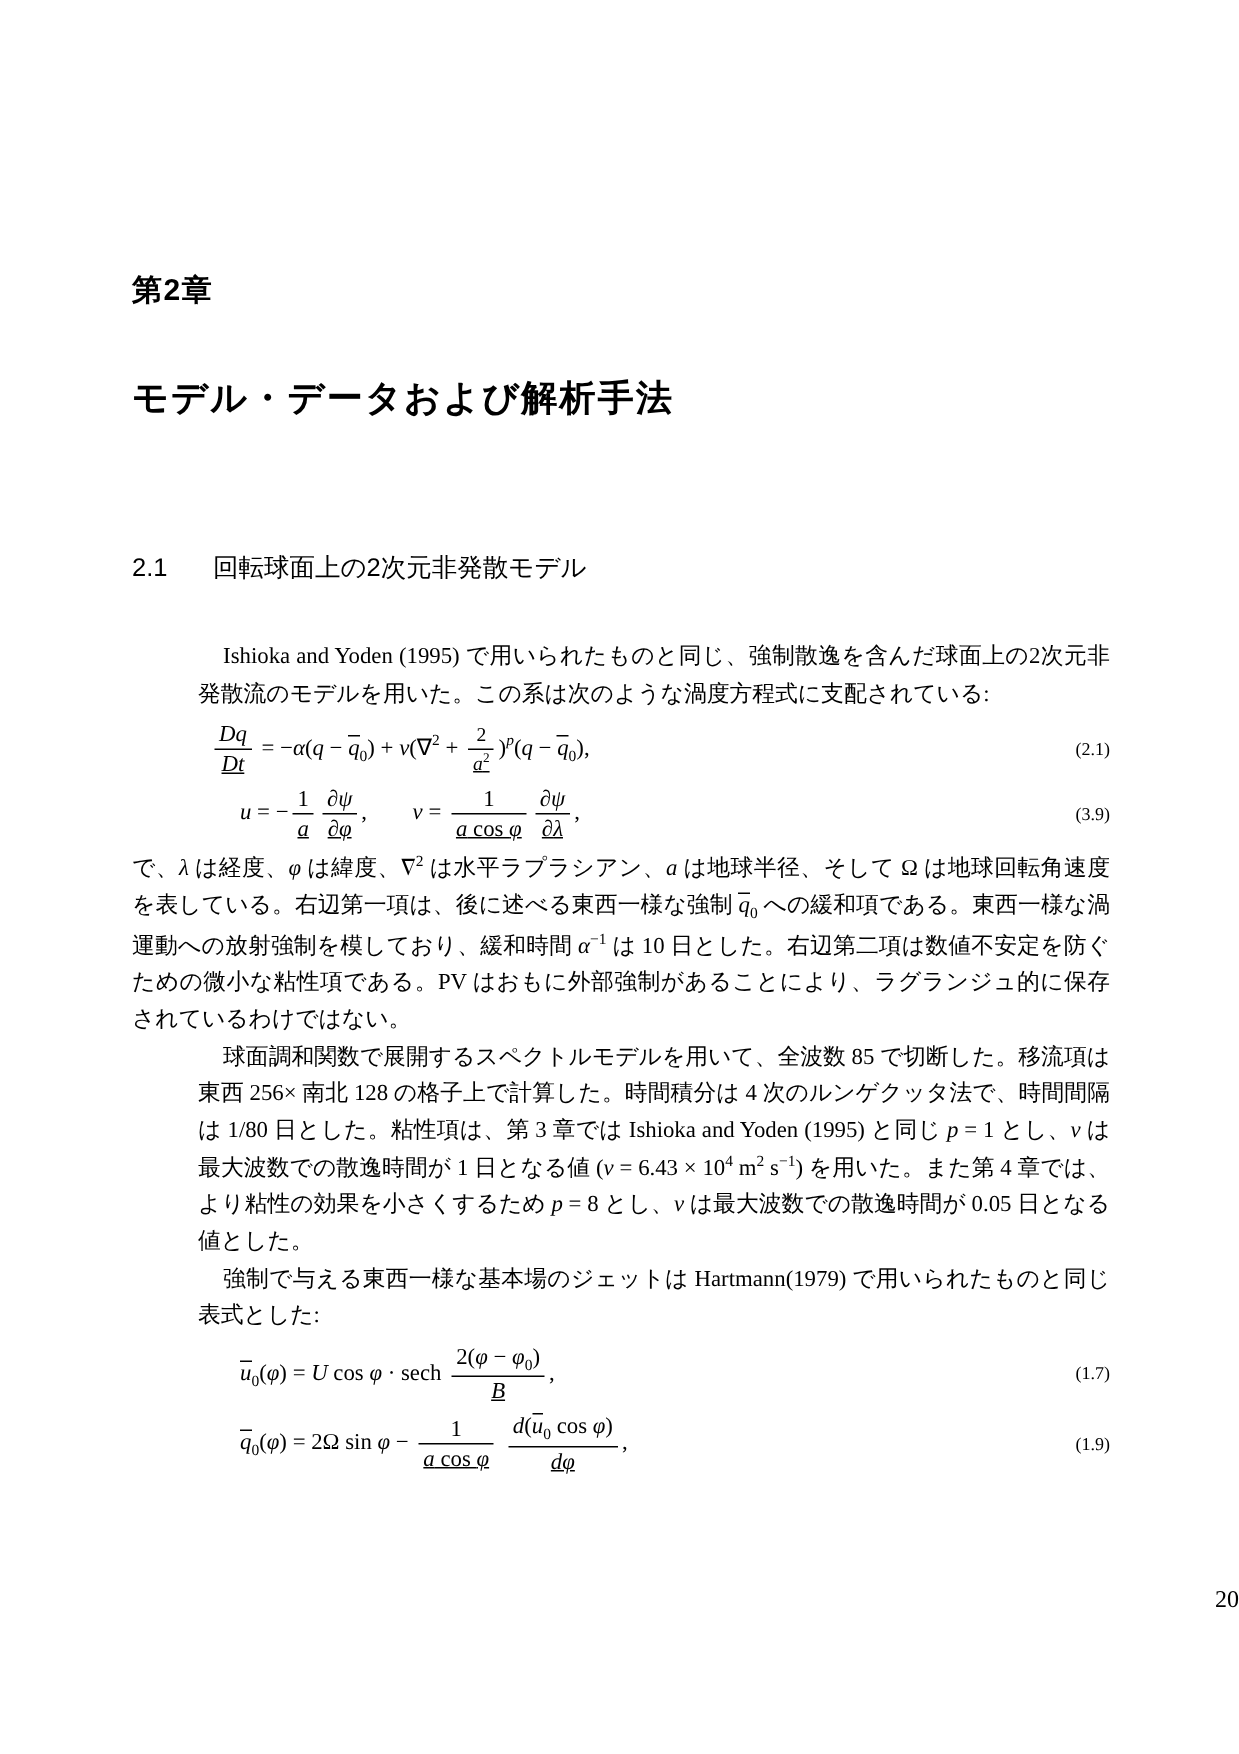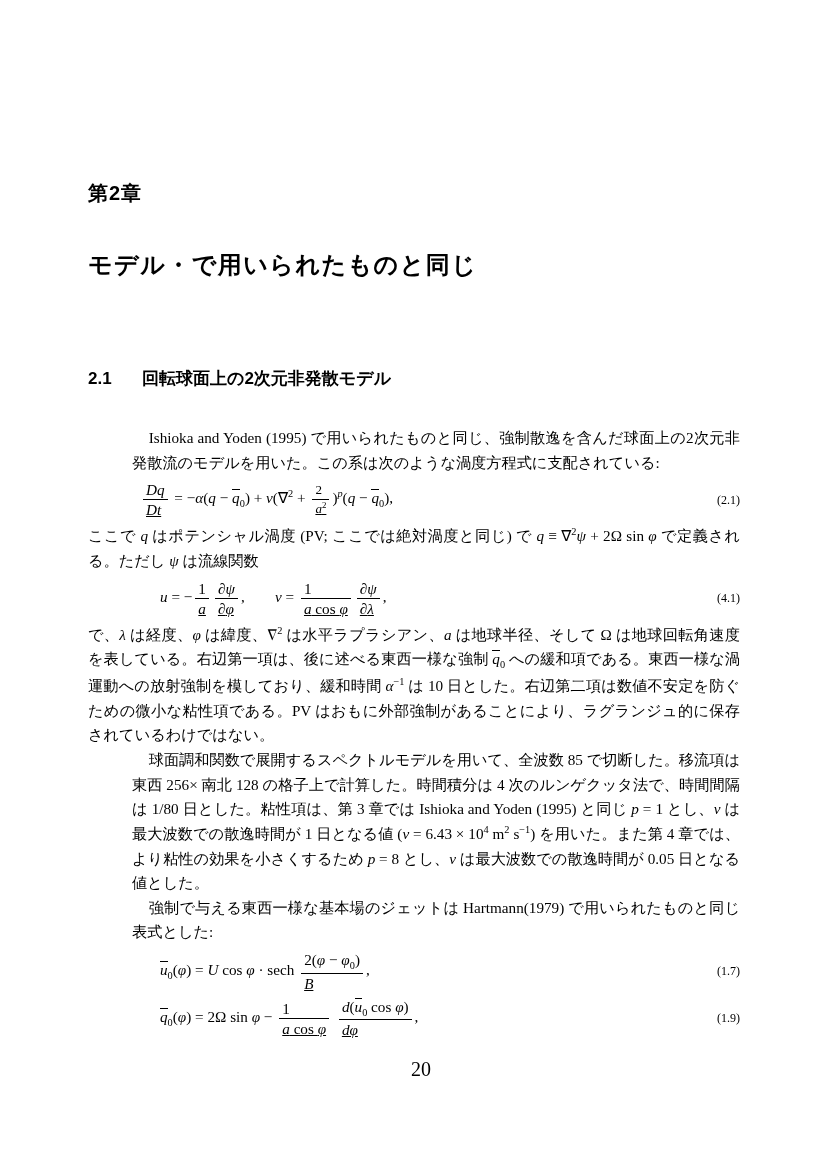--- a/index.html
+++ b/index.html
@@ -38,21 +38,21 @@
   }
   .chapter-title {
     font-family: "Liberation Sans", sans-serif;
     font-weight: bold;
     font-size: 24px;
     letter-spacing: 1.5px;
     margin: 0 0 86px 0;
   }
   .section-head {
     font-family: "Liberation Sans", sans-serif;
-    font-weight: bold;
+    font-weight: normal;
     font-size: 17px;
     margin: 0 0 36px 0;
   }
   .section-head .num {
     display: inline-block;
     width: 54px;
   }
   p.body {
     font-size: 15.2px;
     line-height: 1.62;
@@ -83,21 +83,21 @@
     position: absolute;
     right: 0;
     top: 50%;
     transform: translateY(-50%);
     font-size: 12px;
   }
   .mathit { font-style: italic; font-family: "Liberation Serif", serif; }
   .frac {
     display: inline-block;
     vertical-align: middle;
-    text-align: left;
+    text-align: center;
     margin: 0 3px;
     line-height: 1.12;
   }
   .frac .nu-part {
     display: block;
     border-bottom: 1px solid #000;
     padding: 0 3px 1px 3px;
   }
   .frac .de-part {
     display: block;
@@ -112,59 +112,58 @@
     border-top: 1px solid #000;
     padding-top: 0px;
     line-height: 1.0;
   }
   .sech { font-style: normal; }
   .page-number {
     position: absolute;
     left: 16px;
     right: 0;
     top: 1058px;
-    text-align: center;
-    font-size: 20px;
+    text-align: right;
+    font-size: 16px;
   }
   .nowrap { white-space: nowrap; }
 </style>
 </head>
 <body>
 
 <div class="page">
   <div class="content">
 
     <div class="chapter-num">第2章</div>
 
-    <div class="chapter-title">モデル・で用いられたものと同じ</div>
+    <div class="chapter-title">モデル・データおよび解析手法</div>
 
     <div class="section-head">
       <span class="num">2.1</span><span>回転球面上の2次元非発散モデル</span>
     </div>
 
     <p class="body indent">Ishioka and Yoden (1995) で用いられたものと同じ、強制散逸を含んだ球面上の2次元非発散流のモデルを用いた。この系は次のような渦度方程式に支配されている:</p>
 
     <div class="eq-row">
       <span class="eq-body">
         <span class="frac"><span class="nu-part"><span class="mathit">Dq</span></span><span class="de-part"><span class="mathit">Dt</span></span></span>
         = −<span class="mathit">α</span>(<span class="mathit">q</span> − <span class="ovl"><span class="mathit">q</span></span><sub class="s">0</sub>) + <span class="mathit">ν</span>(∇<sup class="s">2</sup> +
         <span class="frac small"><span class="nu-part">2</span><span class="de-part"><span class="mathit">a</span><sup class="s">2</sup></span></span>)<sup class="s"><span class="mathit">p</span></sup>(<span class="mathit">q</span> − <span class="ovl"><span class="mathit">q</span></span><sub class="s">0</sub>),
       </span>
       <span class="eq-num">(2.1)</span>
     </div>
 
-    <p class="body">ここで <span class="mathit">q</span> はポテンシャル渦度 (PV; ここでは絶対渦度と同じ) で <span class="nowrap"><span class="mathit">q</span> ≡ ∇<sup class="s">2</sup><span class="mathit">ψ</span> + 2Ω sin <span class="mathit">φ</span></span> で定義される。ただし <span class="mathit">ψ</span> は流線関数</p>
 
     <div class="eq-row">
       <span class="eq-body wide">
         <span class="mathit">u</span> = −<span class="frac"><span class="nu-part">1</span><span class="de-part"><span class="mathit">a</span></span></span><span class="frac"><span class="nu-part">∂<span class="mathit">ψ</span></span><span class="de-part">∂<span class="mathit">φ</span></span></span>,
         &nbsp;&nbsp;&nbsp;&nbsp;&nbsp;&nbsp;
         <span class="mathit">v</span> = <span class="frac"><span class="nu-part">1</span><span class="de-part"><span class="mathit">a</span> cos <span class="mathit">φ</span></span></span><span class="frac"><span class="nu-part">∂<span class="mathit">ψ</span></span><span class="de-part">∂<span class="mathit">λ</span></span></span>,
       </span>
-      <span class="eq-num">(4.1)</span>
+      <span class="eq-num">(3.9)</span>
     </div>
 
     <p class="body">で、<span class="mathit">λ</span> は経度、<span class="mathit">φ</span> は緯度、∇<sup class="s">2</sup> は水平ラプラシアン、<span class="mathit">a</span> は地球半径、そして Ω は地球回転角速度を表している。右辺第一項は、後に述べる東西一様な強制 <span class="ovl"><span class="mathit">q</span></span><sub class="s">0</sub> への緩和項である。東西一様な渦運動への放射強制を模しており、緩和時間 <span class="mathit">α</span><sup class="s">−1</sup> は 10 日とした。右辺第二項は数値不安定を防ぐための微小な粘性項である。PV はおもに外部強制があることにより、ラグランジュ的に保存されているわけではない。</p>
 
     <p class="body indent">球面調和関数で展開するスペクトルモデルを用いて、全波数 85 で切断した。移流項は東西 256× 南北 128 の格子上で計算した。時間積分は 4 次のルンゲクッタ法で、時間間隔は 1/80 日とした。粘性項は、第 3 章では Ishioka and Yoden (1995) と同じ <span class="mathit">p</span> = 1 とし、<span class="mathit">ν</span> は最大波数での散逸時間が 1 日となる値 (<span class="mathit">ν</span> = 6.43 × 10<sup class="s">4</sup> m<sup class="s">2</sup> s<sup class="s">−1</sup>) を用いた。また第 4 章では、より粘性の効果を小さくするため <span class="mathit">p</span> = 8 とし、<span class="mathit">ν</span> は最大波数での散逸時間が 0.05 日となる値とした。</p>
 
     <p class="body indent">強制で与える東西一様な基本場のジェットは Hartmann(1979) で用いられたものと同じ表式とした:</p>
 
     <div class="eq-row">
       <span class="eq-body wide">

